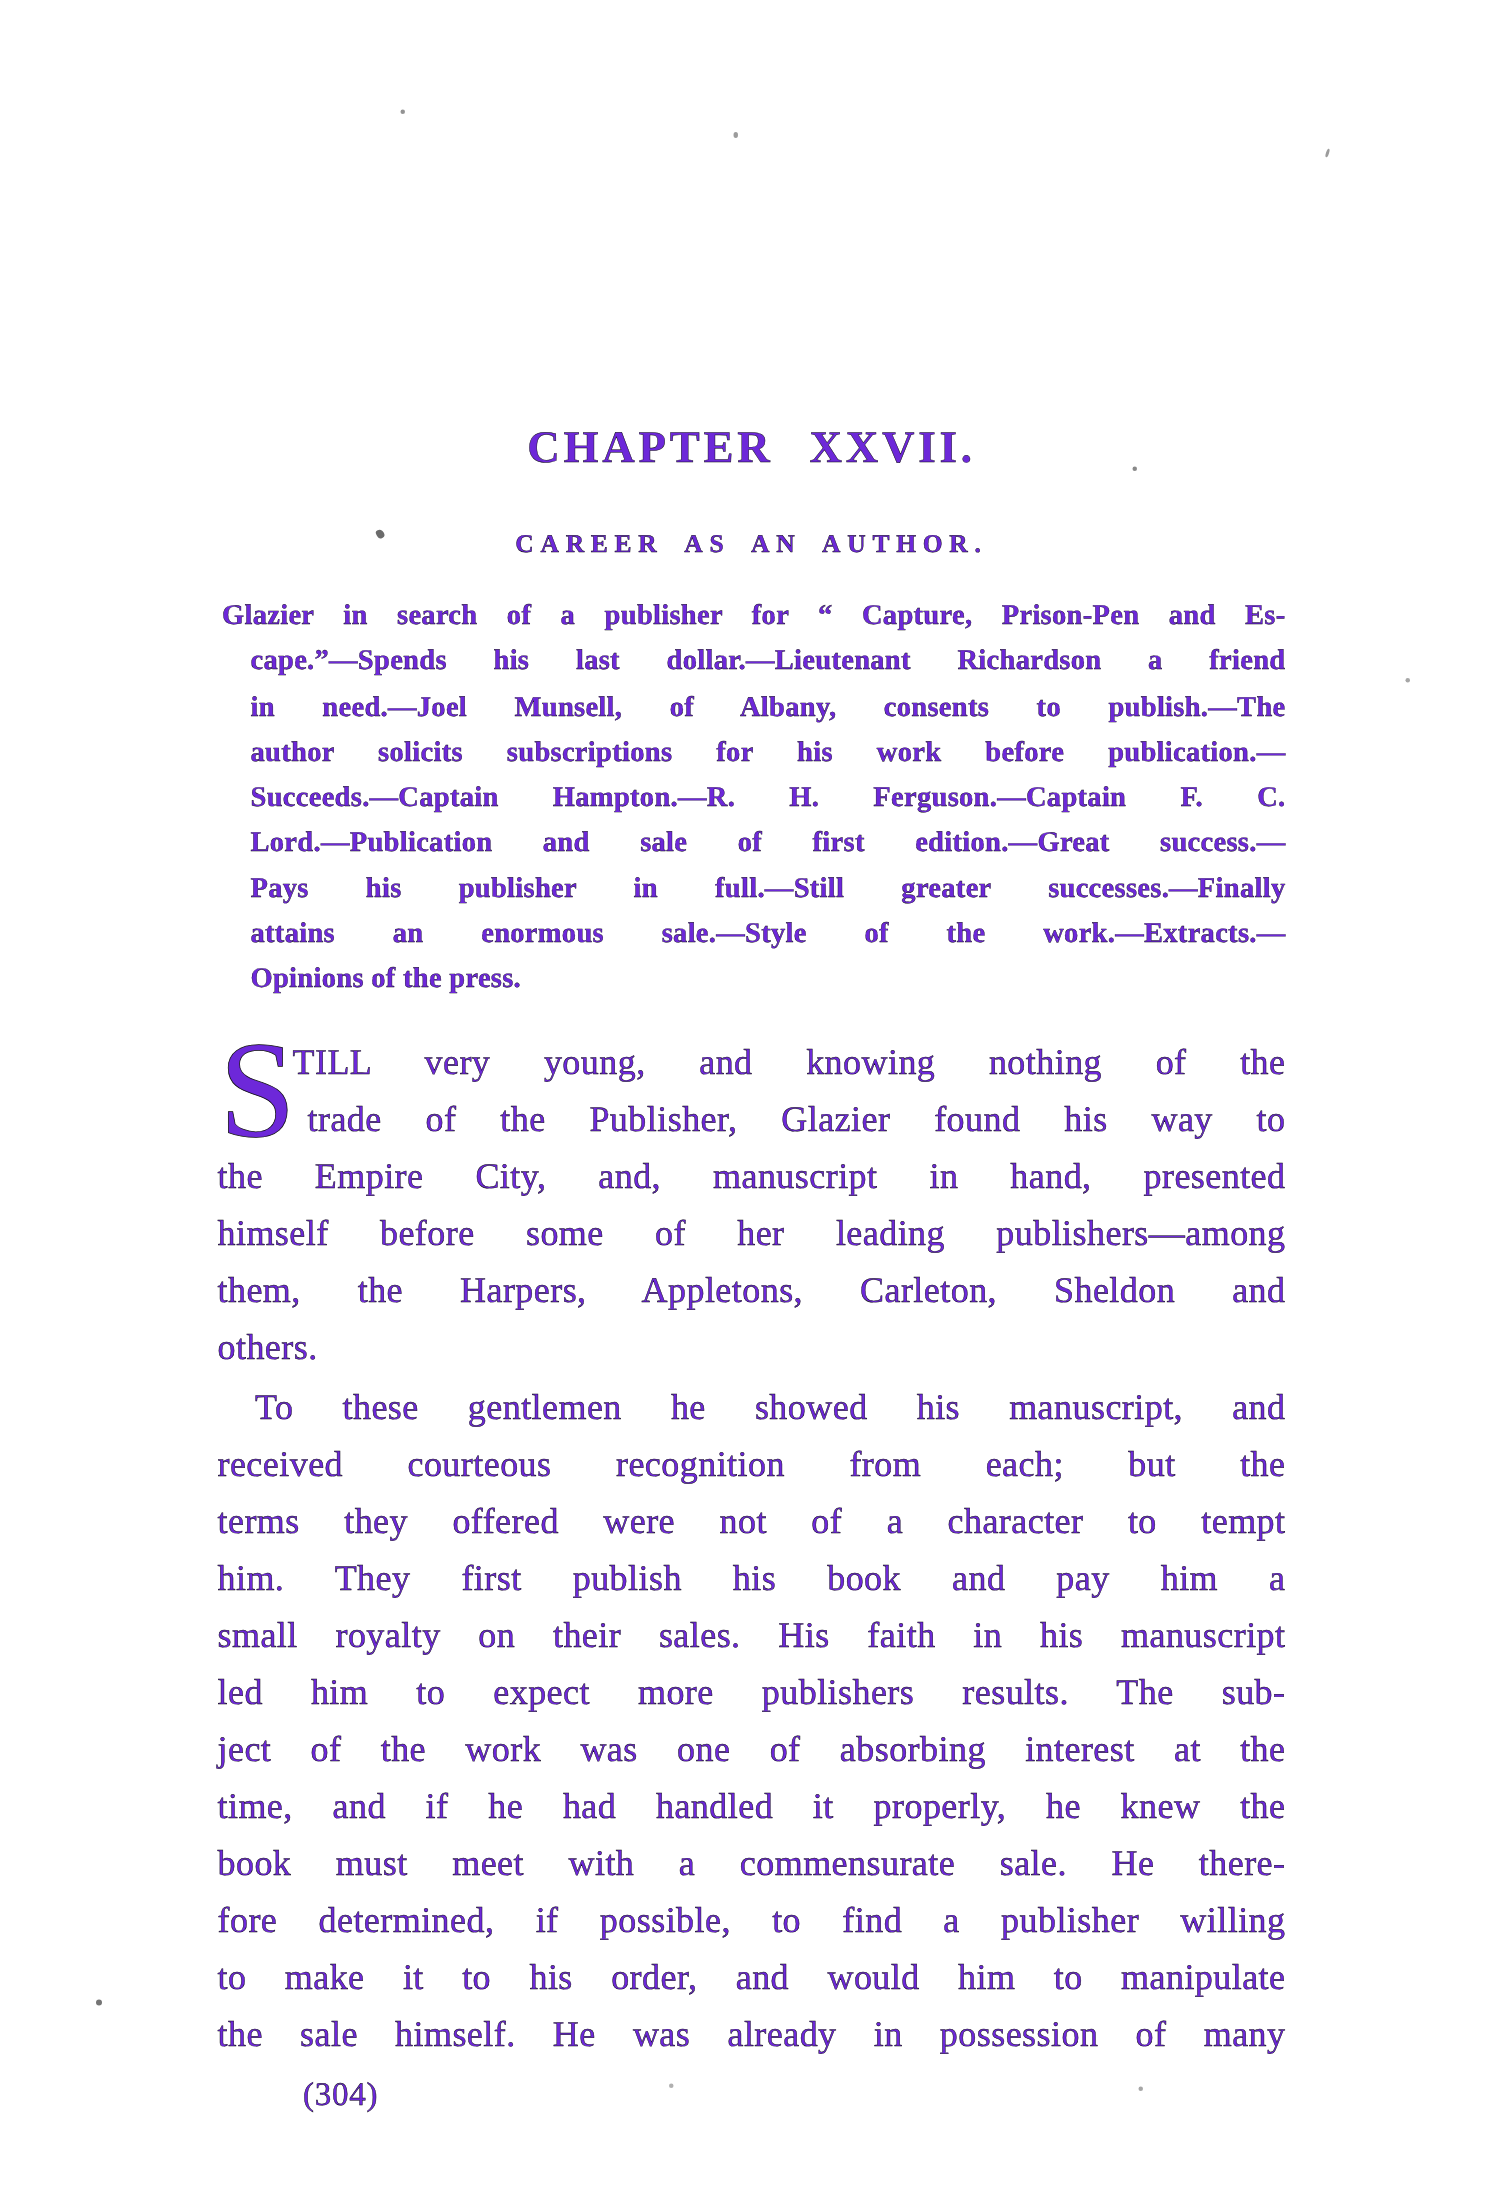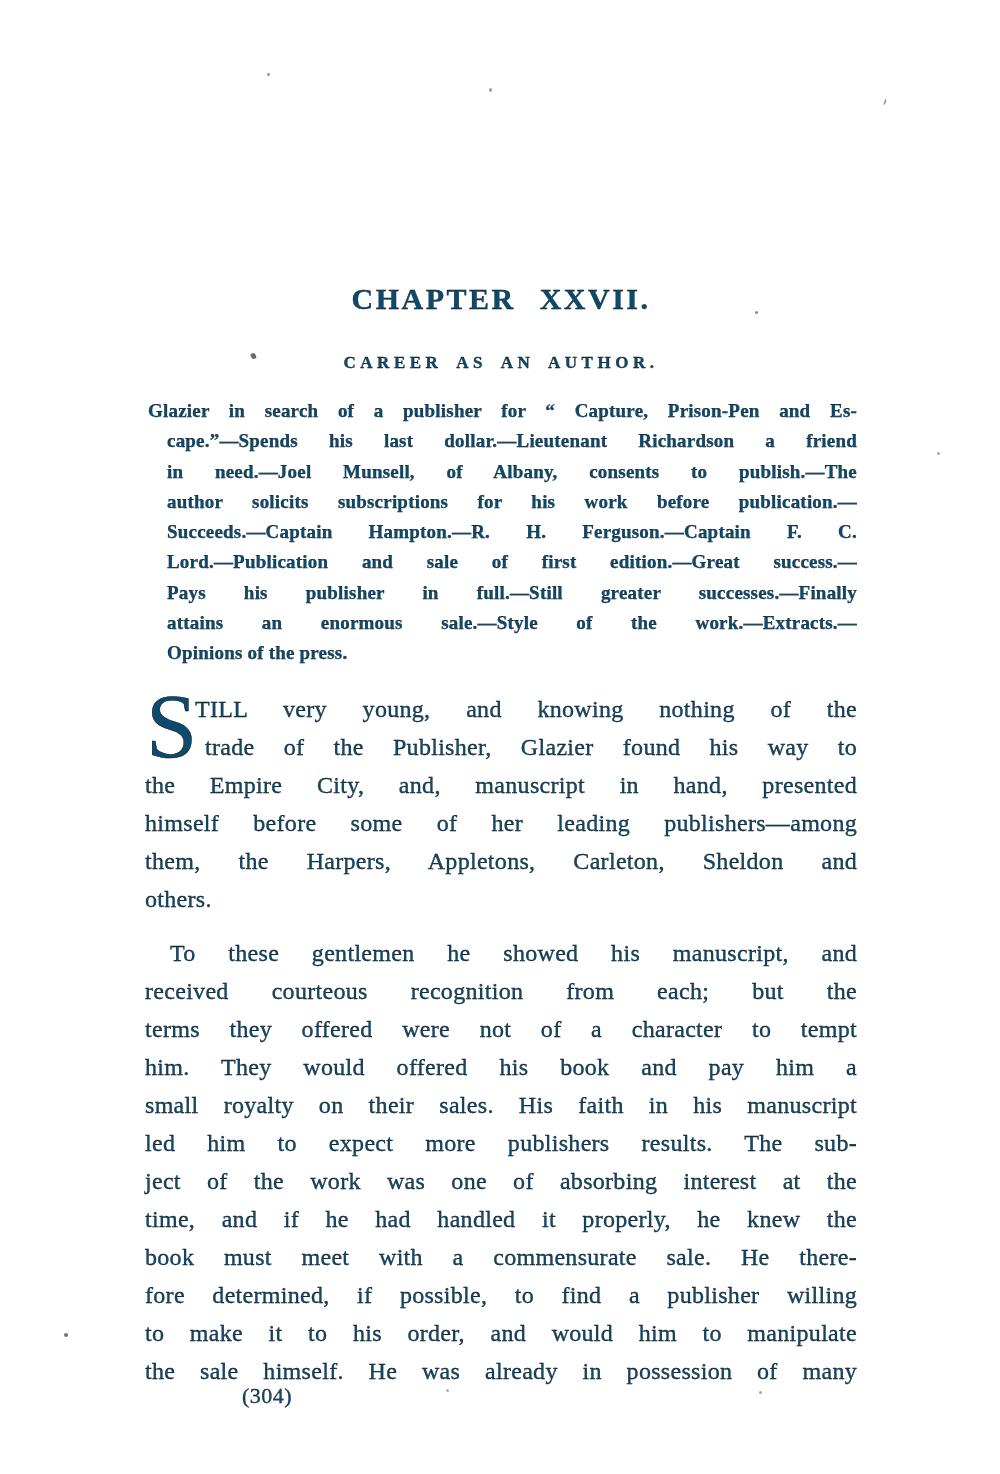--- a/index.html
+++ b/index.html
@@ -1,20 +1,20 @@
 <!DOCTYPE html>
 <html><head>
 <meta charset="utf-8">
 <style>
   html,body { margin:0; padding:0; background:#ffffff; }
   .page {
     position:relative;
     width:1000px; height:1474px;
     background:#ffffff;
-    color:#0c4a6e;
+    color:#6d28d9;
     font-family:"Liberation Serif","DejaVu Serif",serif;
     overflow:hidden;
   }
   .text-block {
     position:absolute; top:284px; left:145px; width:712px;
   }
   .chapter-heading {
     margin:0; text-align:center;
     font-size:30px; line-height:30px; font-weight:700;
     letter-spacing:2.5px; word-spacing:14px;
@@ -35,34 +35,33 @@
   .jl { text-align:justify; text-align-last:justify; }
   .ll { text-align:right; text-align-last:left; }
   .s-first { padding-left:3px; }
   .s-cont  { padding-left:22px; }
   .para {
     font-size:24px; line-height:38px;
     letter-spacing:0.3px;
     -webkit-text-stroke:0.3px #0b0b0b;
   }
   .para1 { margin-top:21px; position:relative; }
-  .para2 { margin-top:16px; }
+  .para2 { margin-top:2px; }
   .dropcap {
     position:absolute; left:1px; top:-10px;
     font-size:92px; line-height:92px;
     letter-spacing:0; -webkit-text-stroke:0.5px #0b0b0b;
   }
   .p1-l1 { padding-left:50px; }
   .p1-l2 { padding-left:60px; }
   .indent { text-indent:25px; }
   .page-number {
     position:absolute; left:202px; top:1383px;
     font-size:22px; line-height:26px;
     letter-spacing:0.5px;
-    margin-left:40px;
     -webkit-text-stroke:0.3px #0b0b0b;
   }
   .speck { position:absolute; background:#3a3a3a; border-radius:50%; }
   .sp1 { left:267px; top:73px;  width:3px; height:3px; opacity:.55; }
   .sp2 { left:489px; top:88px;  width:3px; height:4px; opacity:.5; }
   .sp3 { left:884px; top:99px;  width:2px; height:6px; opacity:.5; transform:rotate(18deg); }
   .sp4 { left:251px; top:353px; width:5px; height:6px; opacity:.75; transform:rotate(-30deg); border-radius:40% 60% 50% 50%; }
   .sp5 { left:755px; top:311px; width:3px; height:3px; opacity:.6; }
   .sp6 { left:937px; top:452px; width:3px; height:3px; opacity:.45; }
   .sp7 { left:64px;  top:1333px; width:4px; height:4px; opacity:.7; }
@@ -98,21 +97,21 @@
       <div class="jl">the Empire City, and, manuscript in hand, presented</div>
       <div class="jl">himself before some of her leading publishers—among</div>
       <div class="jl">them, the Harpers, Appletons, Carleton, Sheldon and</div>
       <div class="ll">others.</div>
     </div>
 
     <div class="para para2">
       <div class="jl indent">To these gentlemen he showed his manuscript, and</div>
       <div class="jl">received courteous recognition from each; but the</div>
       <div class="jl">terms they offered were not of a character to tempt</div>
-      <div class="jl">him.  They would offered his book and pay him a</div>
+      <div class="jl">him.  They first publish his book and pay him a</div>
       <div class="jl">small royalty on their sales.  His faith in his manuscript</div>
       <div class="jl">led him to expect more publishers results.  The sub-</div>
       <div class="jl">ject of the work was one of absorbing interest at the</div>
       <div class="jl">time, and if he had handled it properly, he knew the</div>
       <div class="jl">book must meet with a commensurate sale.  He there-</div>
       <div class="jl">fore determined, if possible, to find a publisher willing</div>
       <div class="jl">to make it to his order, and would him to manipulate</div>
       <div class="jl">the sale himself.  He was already in possession of many</div>
     </div>
 

